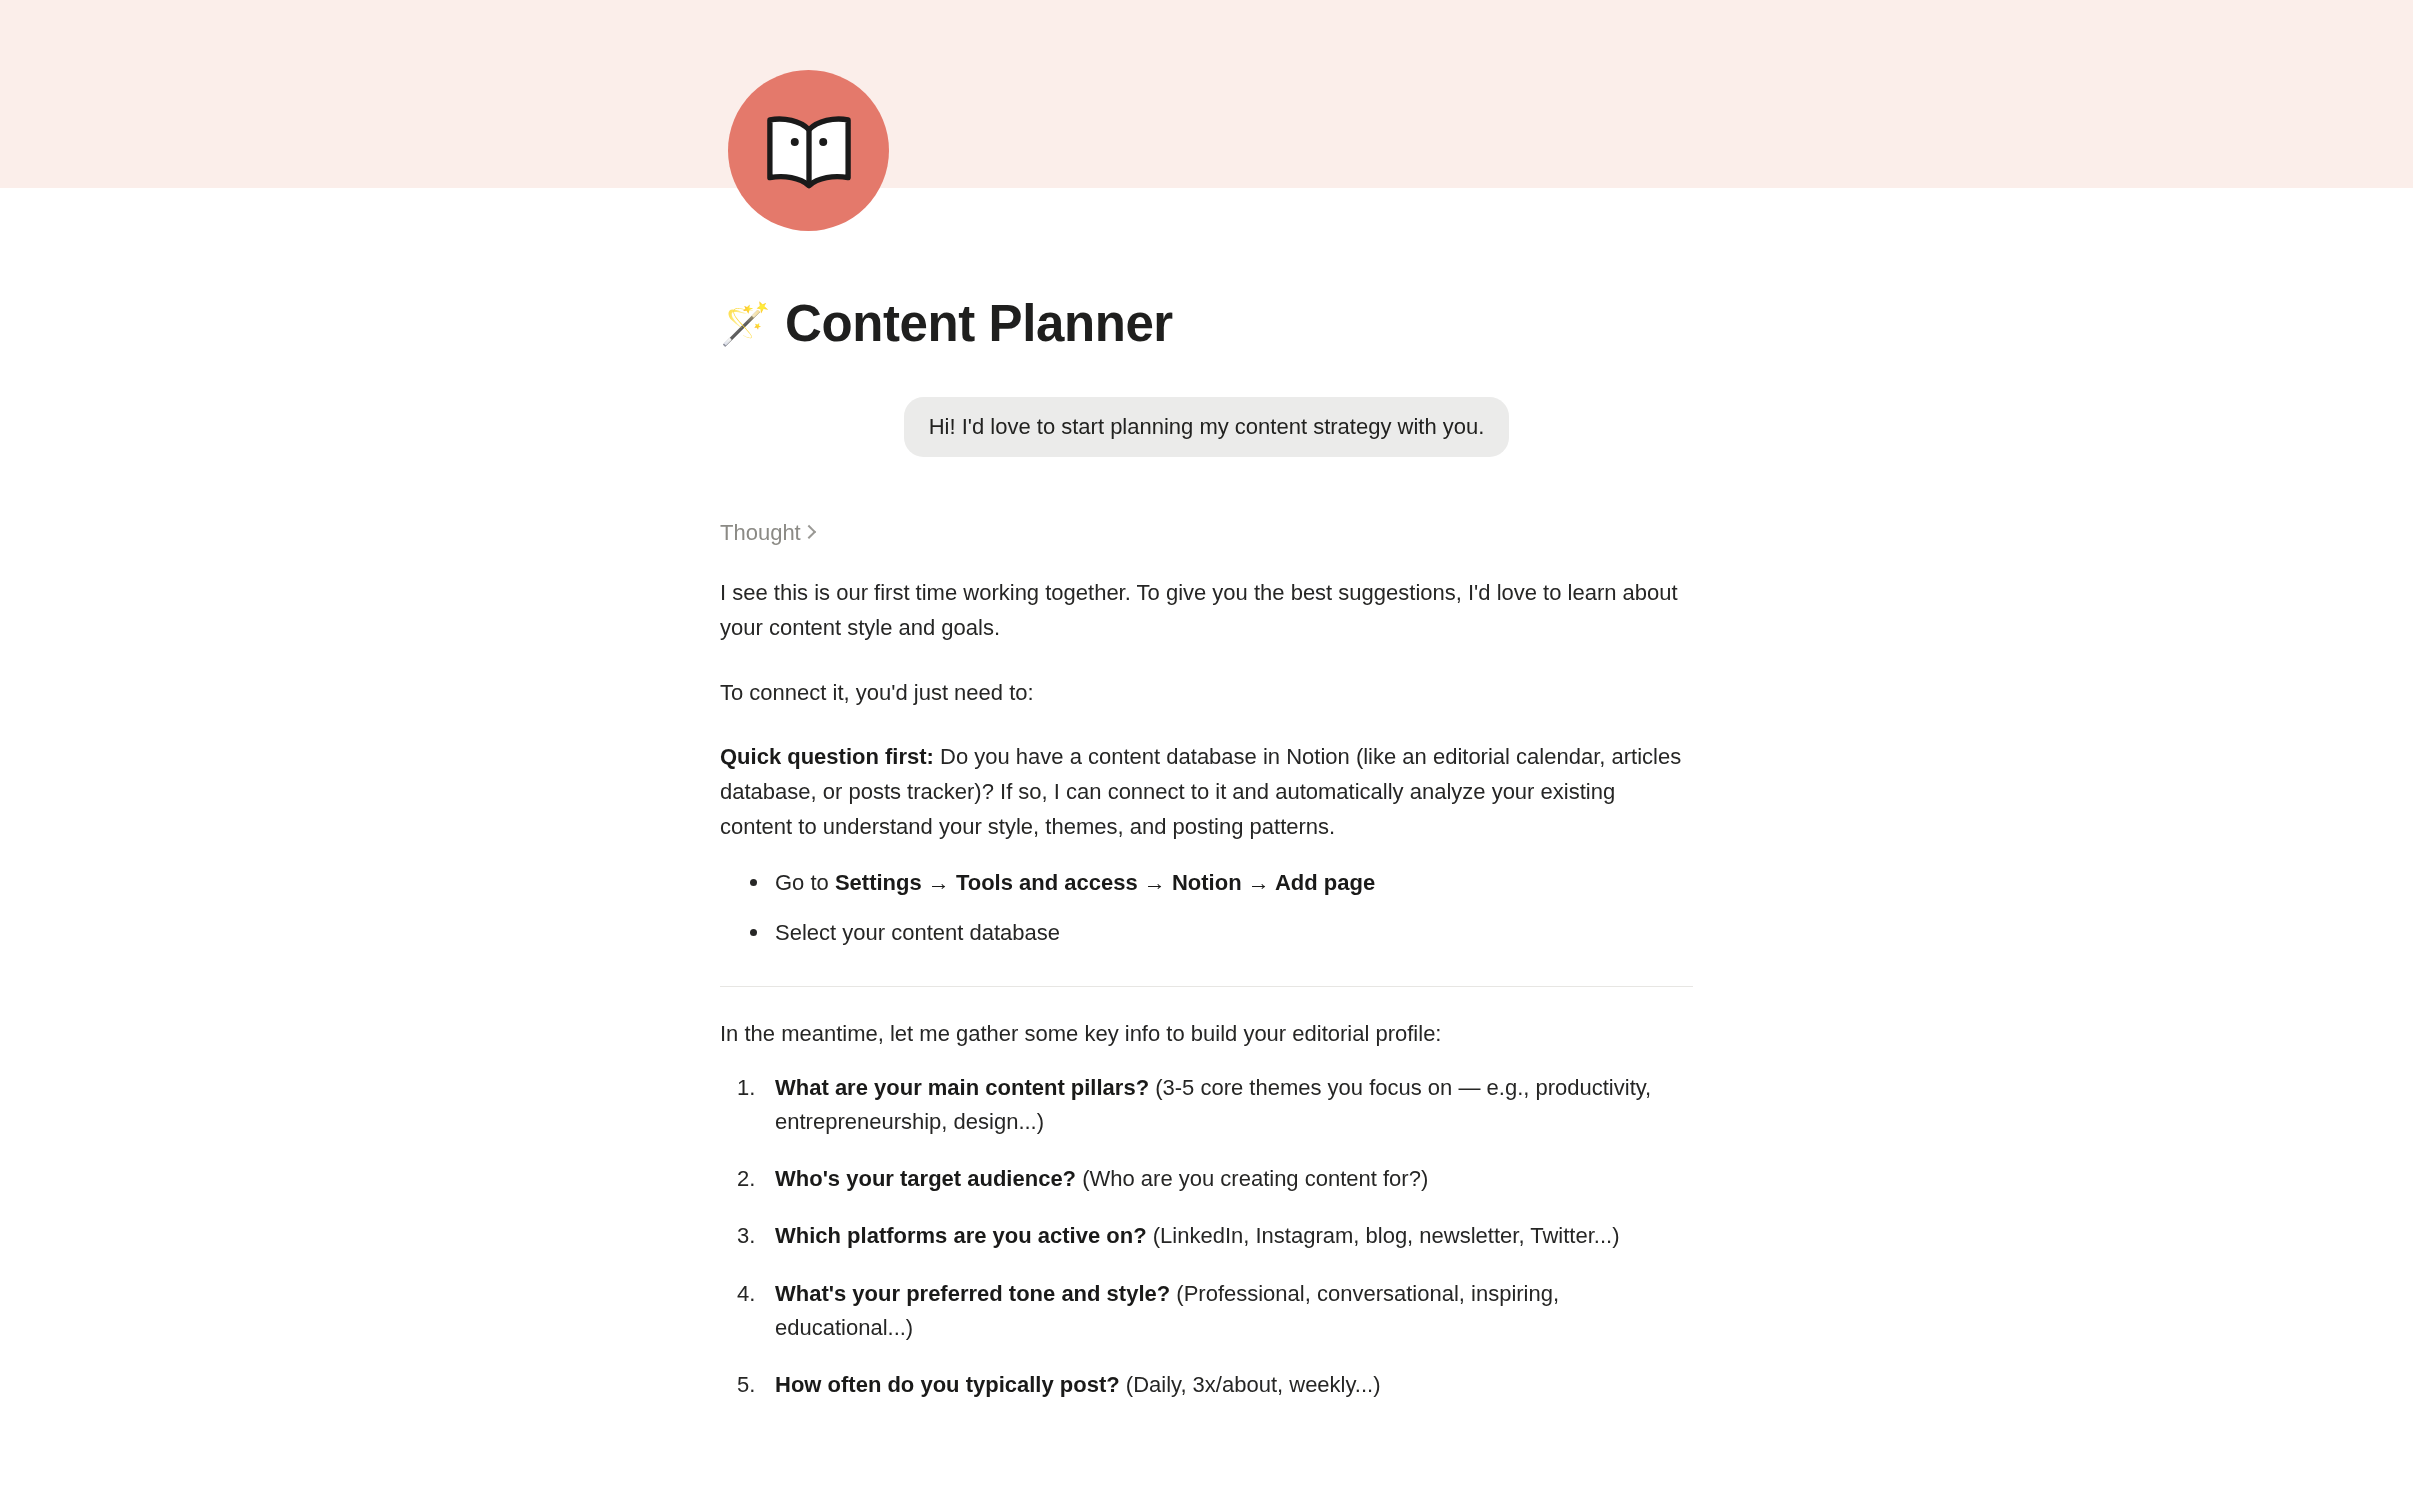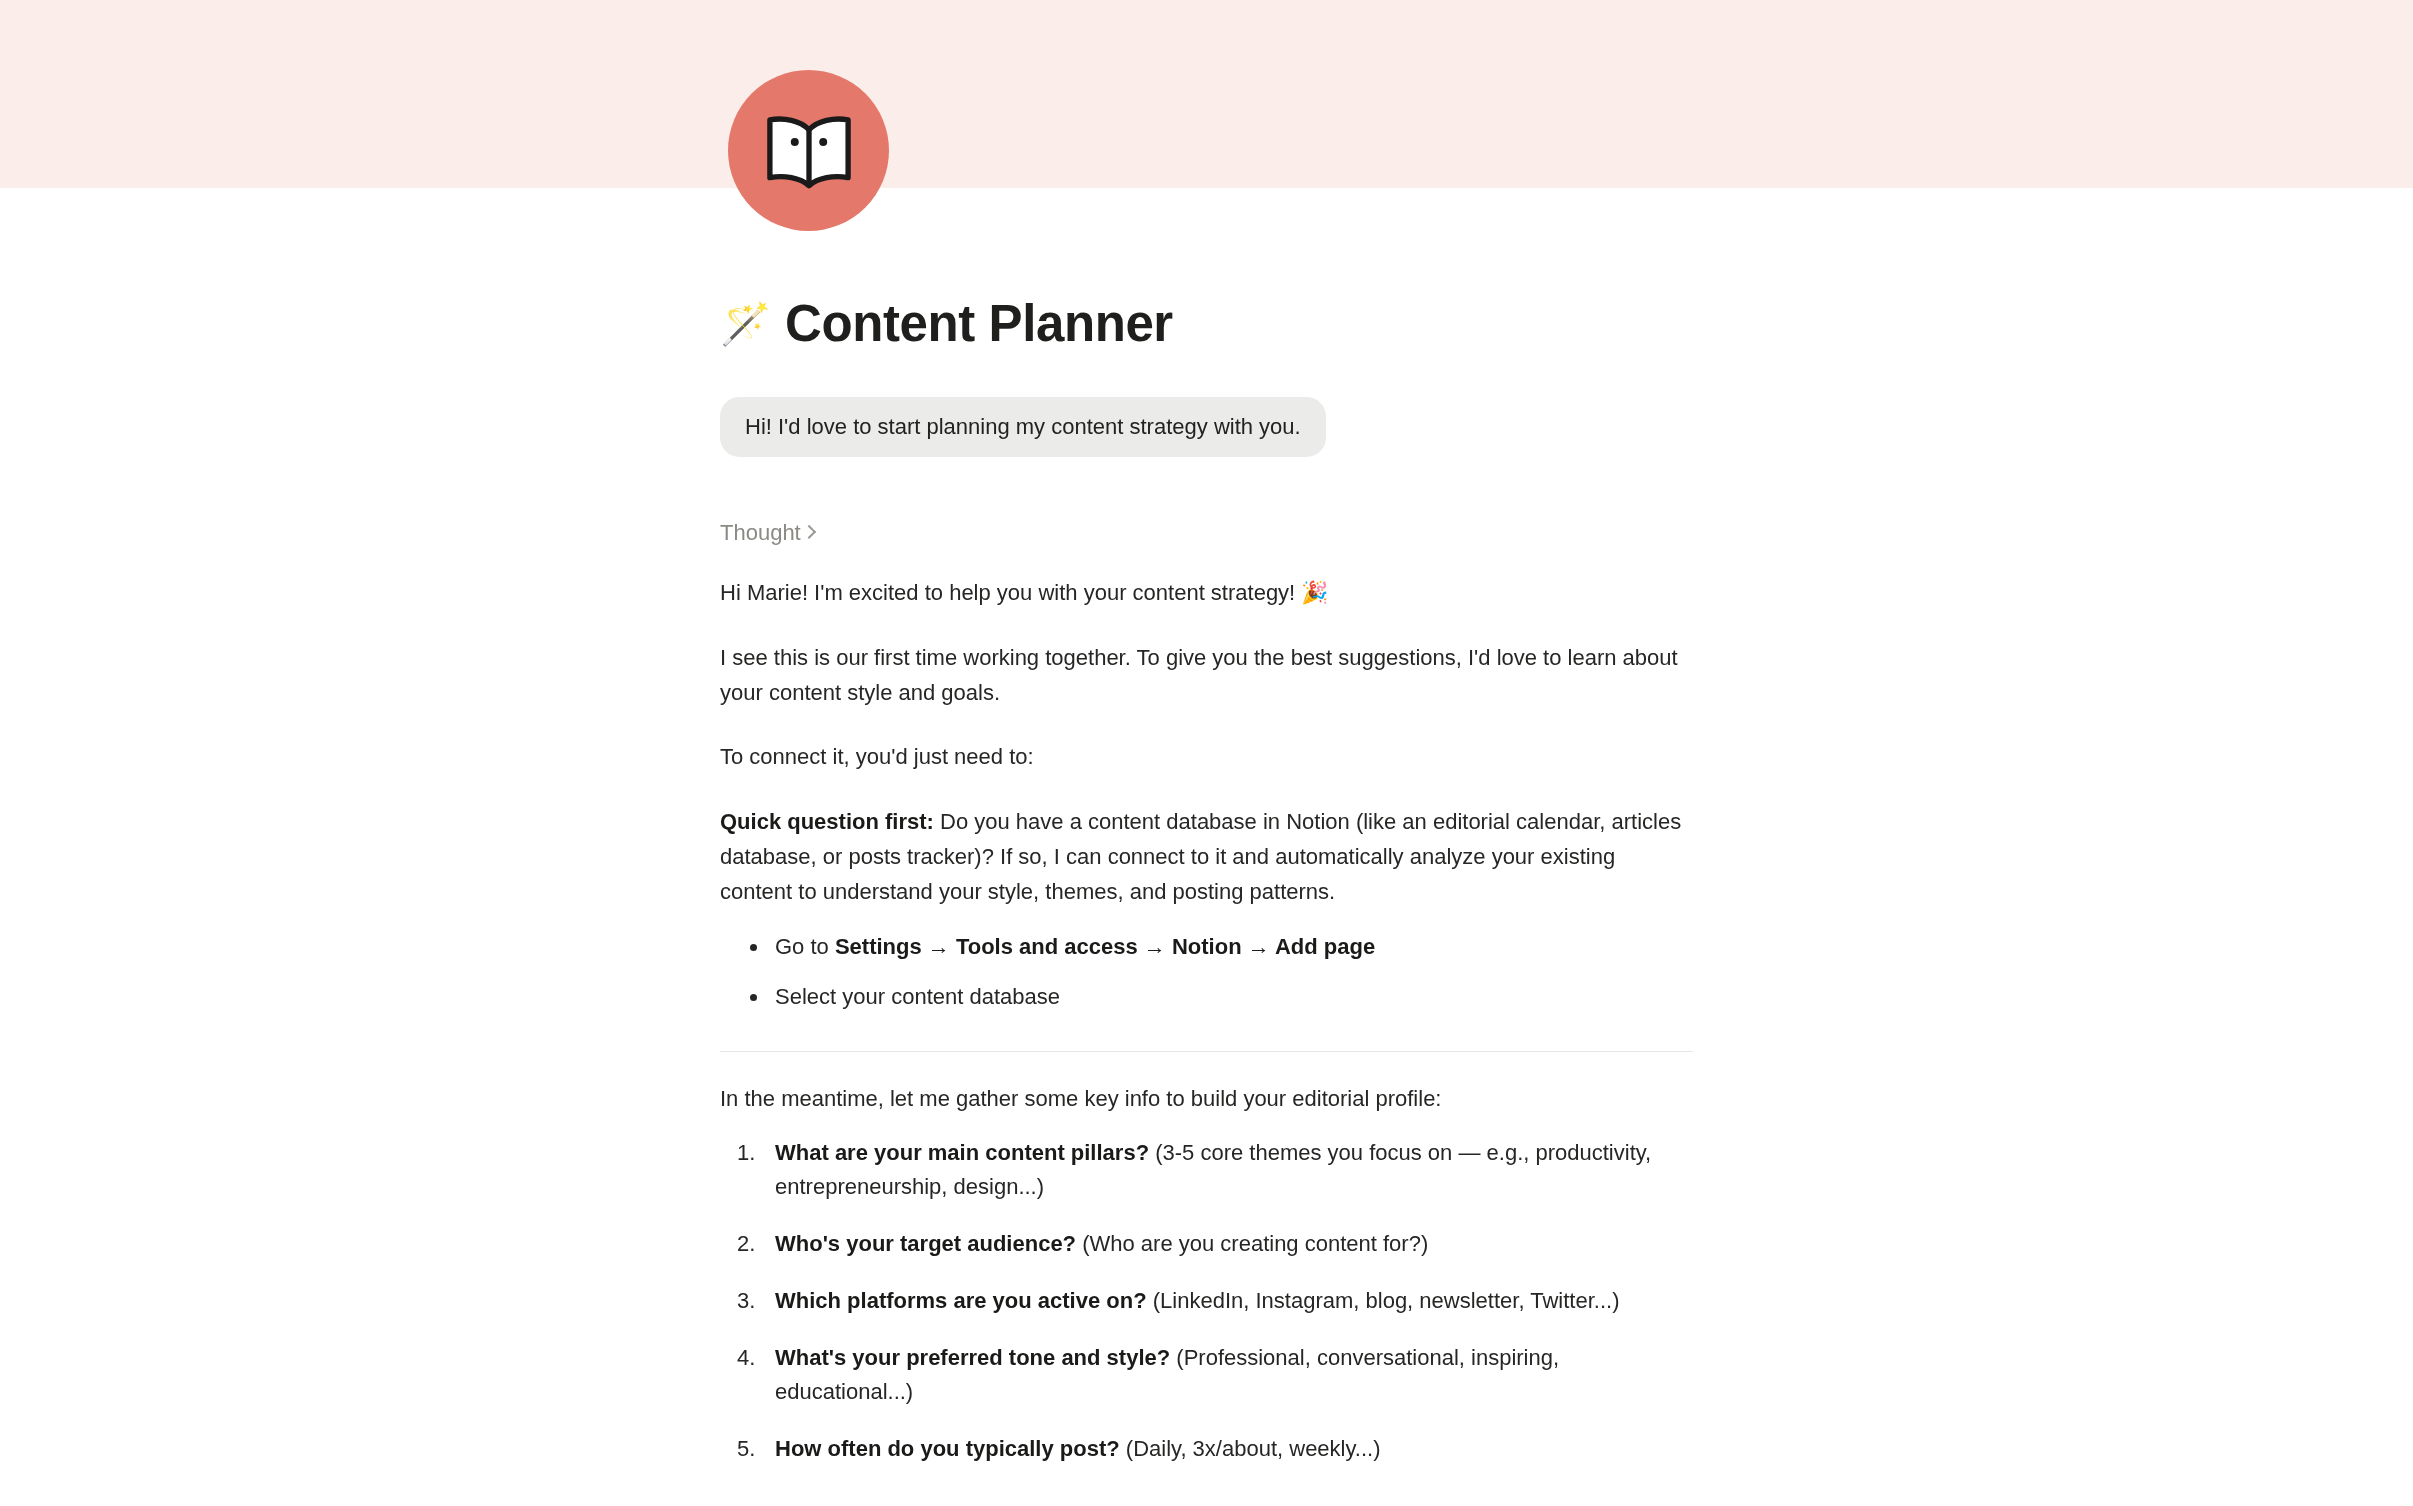--- a/index.html
+++ b/index.html
@@ -51,21 +51,21 @@
     margin: 0 0 0 0;
     line-height: 1.15;
     display: flex;
     align-items: center;
     gap: 14.3px;
   }
   .title-emoji { font-size: 41px; }
 
   .user-bubble-row {
     display: flex;
-    justify-content: flex-start;
+    justify-content: center;
     margin-top: 43px;
   }
   .user-bubble {
     background: #ebebea;
     color: #222220;
     border-radius: 19.6px;
     padding: 14.3px 25px;
     font-size: 22px;
     line-height: 1.45;
     max-width: 741px;
@@ -175,21 +175,20 @@
 
     <div class="user-bubble-row">
       <div class="user-bubble">Hi! I'd love to start planning my content strategy with you.</div>
     </div>
 
     <div class="thought-row">
       <span>Thought</span>
       <span class="chev"></span>
     </div>
 
-    <p class="body-text">Hi Marie! I'm excited to help you with your content strategy! 🎉</p>
 
     <p class="body-text">I see this is our first time working together. To give you the best suggestions, I'd love to learn about your content style and goals.</p>
 
     <p class="body-text">To connect it, you'd just need to:</p>
 
     <p class="body-text"><strong>Quick question first:</strong><span> Do you have a content database in Notion (like an editorial calendar, articles database, or posts tracker)? If so, I can connect to it and automatically analyze your existing content to understand your style, themes, and posting patterns.</span></p>
 
     <ul class="bullets">
       <li><span>Go to </span><strong>Settings → Tools and access → Notion → Add page</strong></li>
       <li><span>Select your content database</span></li>

